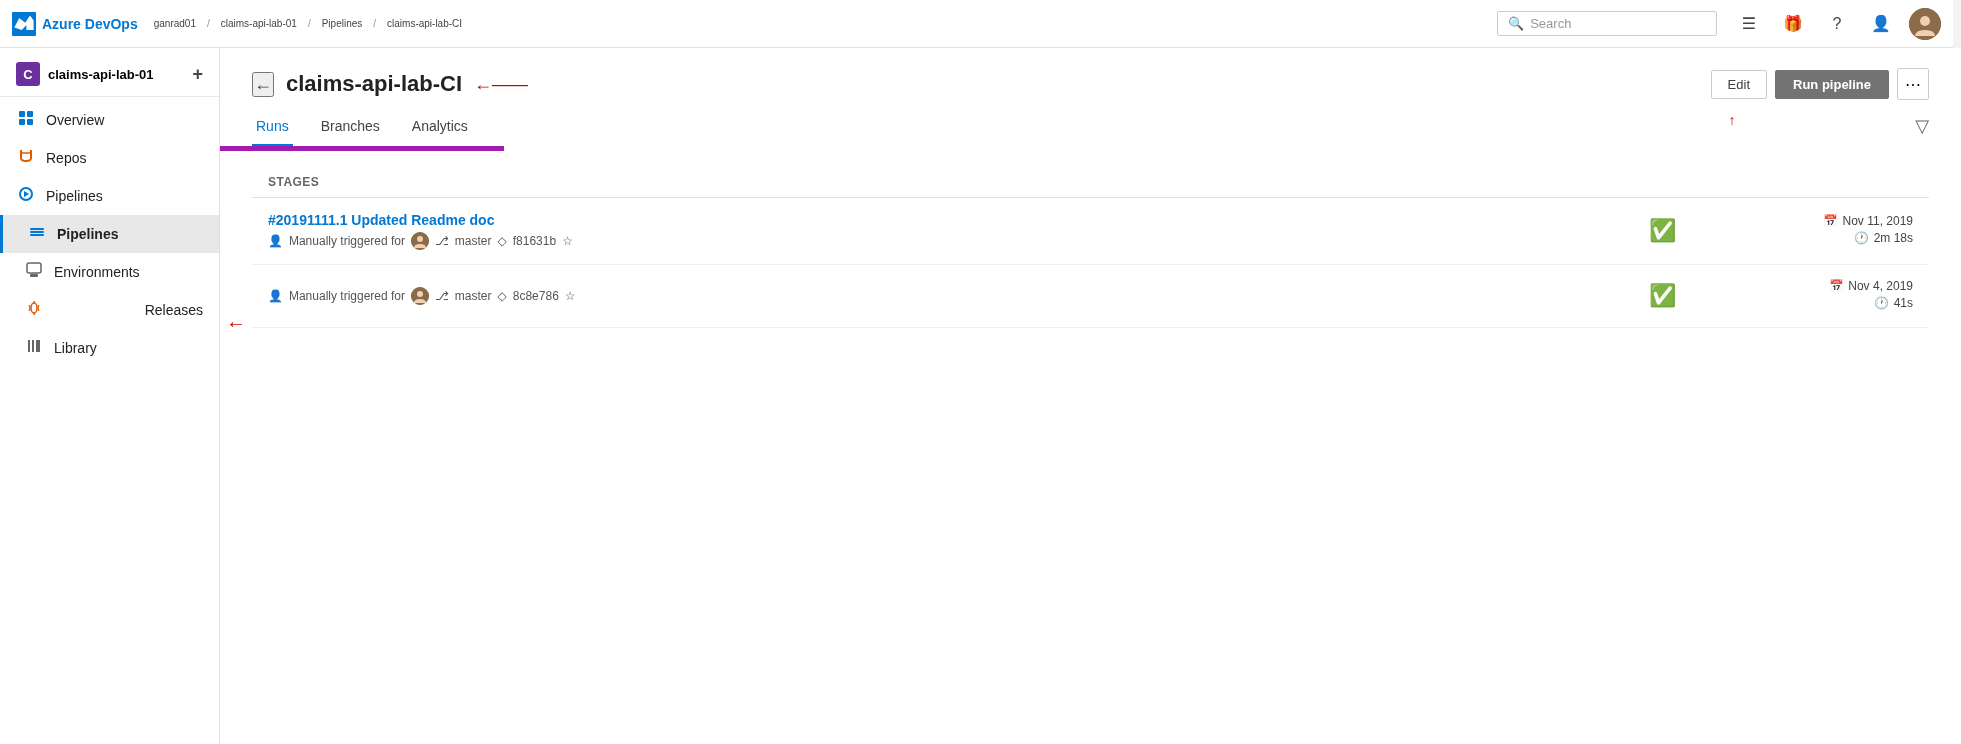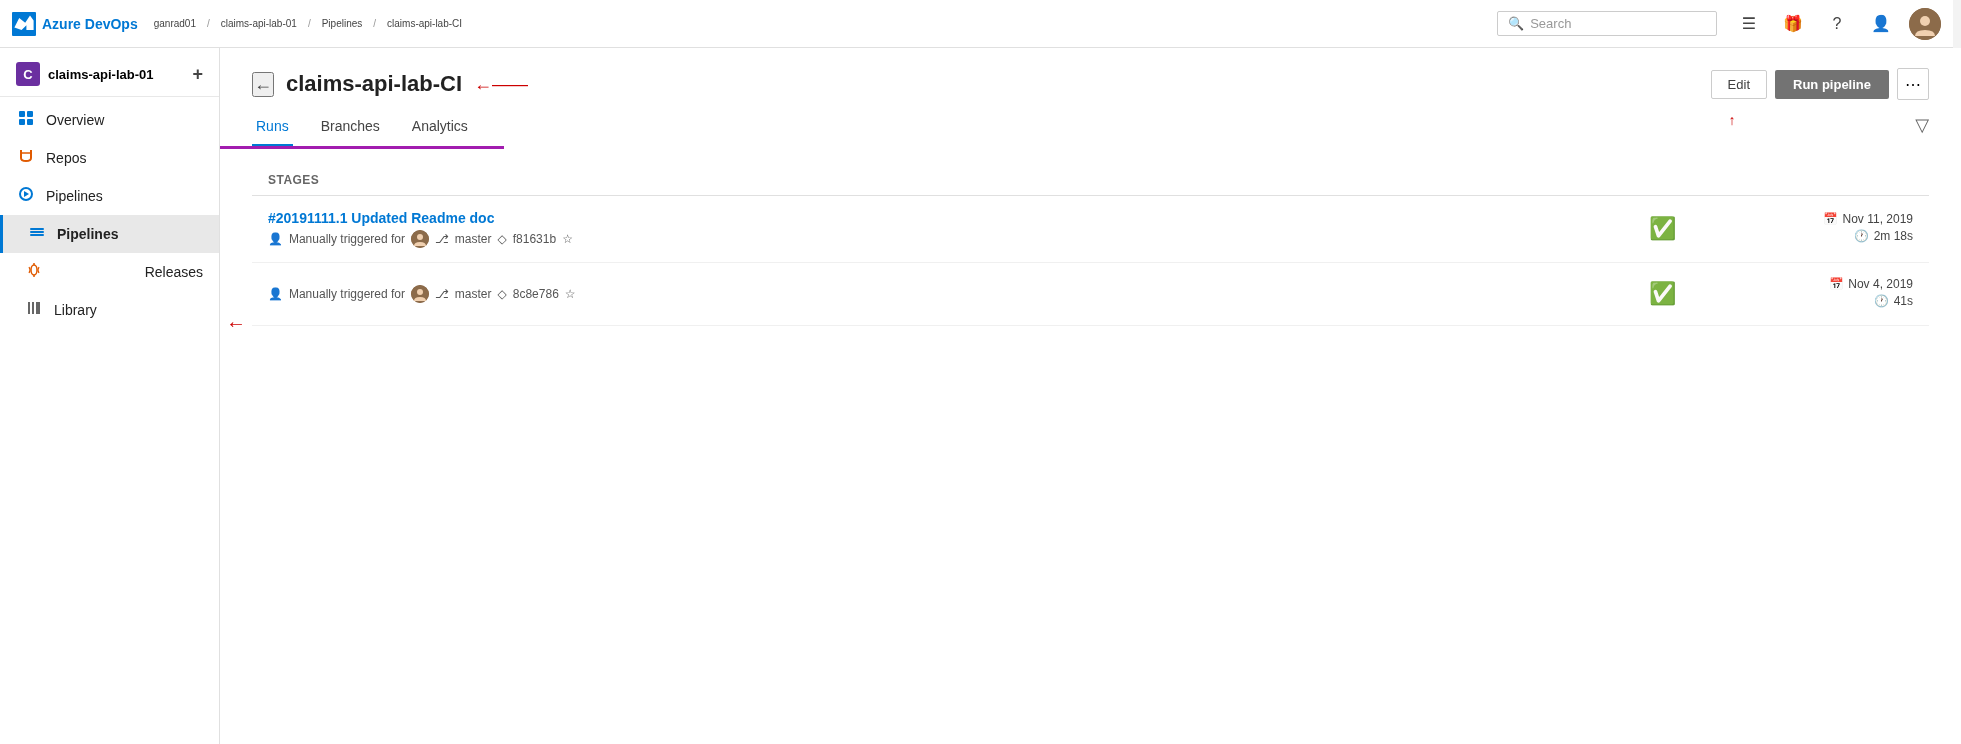--- a/index.html
+++ b/index.html
@@ -45,21 +45,21 @@
     .main-header { padding: 20px 32px 0; display: flex; align-items: center; justify-content: space-between; }
     .main-title-row { display: flex; align-items: center; gap: 12px; }
     .back-btn { font-size: 18px; color: #444; cursor: pointer; }
     .page-title { font-size: 22px; font-weight: 600; color: #222; }
     .header-actions { display: flex; align-items: center; gap: 8px; }
     .btn-edit { border: 1px solid #ccc; background: #fff; padding: 6px 16px; font-size: 13px; cursor: pointer; color: #404040; border-radius: 2px; }
     .btn-run { background: #737373; color: white; border: none; padding: 7px 18px; font-size: 13px; cursor: pointer; border-radius: 2px; font-weight: 600; }
     .btn-more { border: 1px solid #ccc; background: #fff; width: 32px; height: 32px; display: flex; align-items: center; justify-content: center; cursor: pointer; border-radius: 2px; font-size: 16px; }
 
     
-    .tabs { display: flex; padding: 0 32px; margin-top: 8px; border-bottom: 3px solid #a21caf; gap: 24px; }
+    .tabs { display: flex; padding: 0 32px; margin-top: 8px; border-bottom: 5px solid #a21caf; gap: 24px; }
     .tab { padding: 10px 4px; font-size: 14px; color: #444; cursor: pointer; border-bottom: 2px solid transparent; }
     .tab.active { color: #0078d4; border-bottom-color: #0078d4; font-weight: 500; }
 
     
     .table-area { padding: 0 32px 32px; margin-top: 16px; }
     .table-header-row { display: flex; padding: 8px 16px; border-bottom: 1px solid #e0e0e0; color: #666; font-size: 12px; font-weight: 600; text-transform: uppercase; letter-spacing: 0.04em; }
     .th-description { flex: 1; }
     .th-stages { width: 140px; }
     .pipeline-row { display: flex; align-items: center; padding: 14px 16px; border-bottom: 1px solid #f0f0f0; background: #fff; cursor: pointer; }
     .row-left { flex: 1; }
@@ -167,20 +167,29 @@
         <span class="item-icon">
           <svg width="16" height="16" viewBox="0 0 16 16">
               <rect x="1" y="4" width="14" height="2" rx="1" fill="#0078d4"></rect>
               <rect x="1" y="7" width="14" height="2" rx="1" fill="#0078d4"></rect>
               <rect x="1" y="10" width="14" height="2" rx="1" fill="#0078d4"></rect>
             </svg>
         </span>
         <span style="font-weight:700;">Pipelines</span>
       </div>
 
+      <div class="left-nav-item" style="padding-left:24px;">
+        <span class="item-icon">
+          <svg width="16" height="16" viewBox="0 0 16 16">
+              <rect x="1" y="1" width="14" height="10" rx="2" stroke="#666" stroke-width="1.5" fill="none"></rect>
+              <rect x="4" y="12" width="8" height="3" rx="1" fill="#666"></rect>
+            </svg>
+        </span>
+        <span>Environments</span>
+      </div>
 
       <div class="left-nav-item" style="padding-left:24px;justify-content:space-between;">
         <span class="item-icon">
           <svg width="16" height="16" viewBox="0 0 16 16">
               <ellipse cx="8" cy="8" rx="3" ry="5" stroke="#e05a00" stroke-width="1.5" fill="none"></ellipse>
               <line x1="8" y1="1" x2="8" y2="3" stroke="#e05a00" stroke-width="1.5"></line>
               <line x1="8" y1="13" x2="8" y2="15" stroke="#e05a00" stroke-width="1.5"></line>
               <path d="M3 5 Q5 8 3 11" stroke="#e05a00" stroke-width="1.2" fill="none"></path>
               <path d="M13 5 Q11 8 13 11" stroke="#e05a00" stroke-width="1.2" fill="none"></path>
             </svg>

